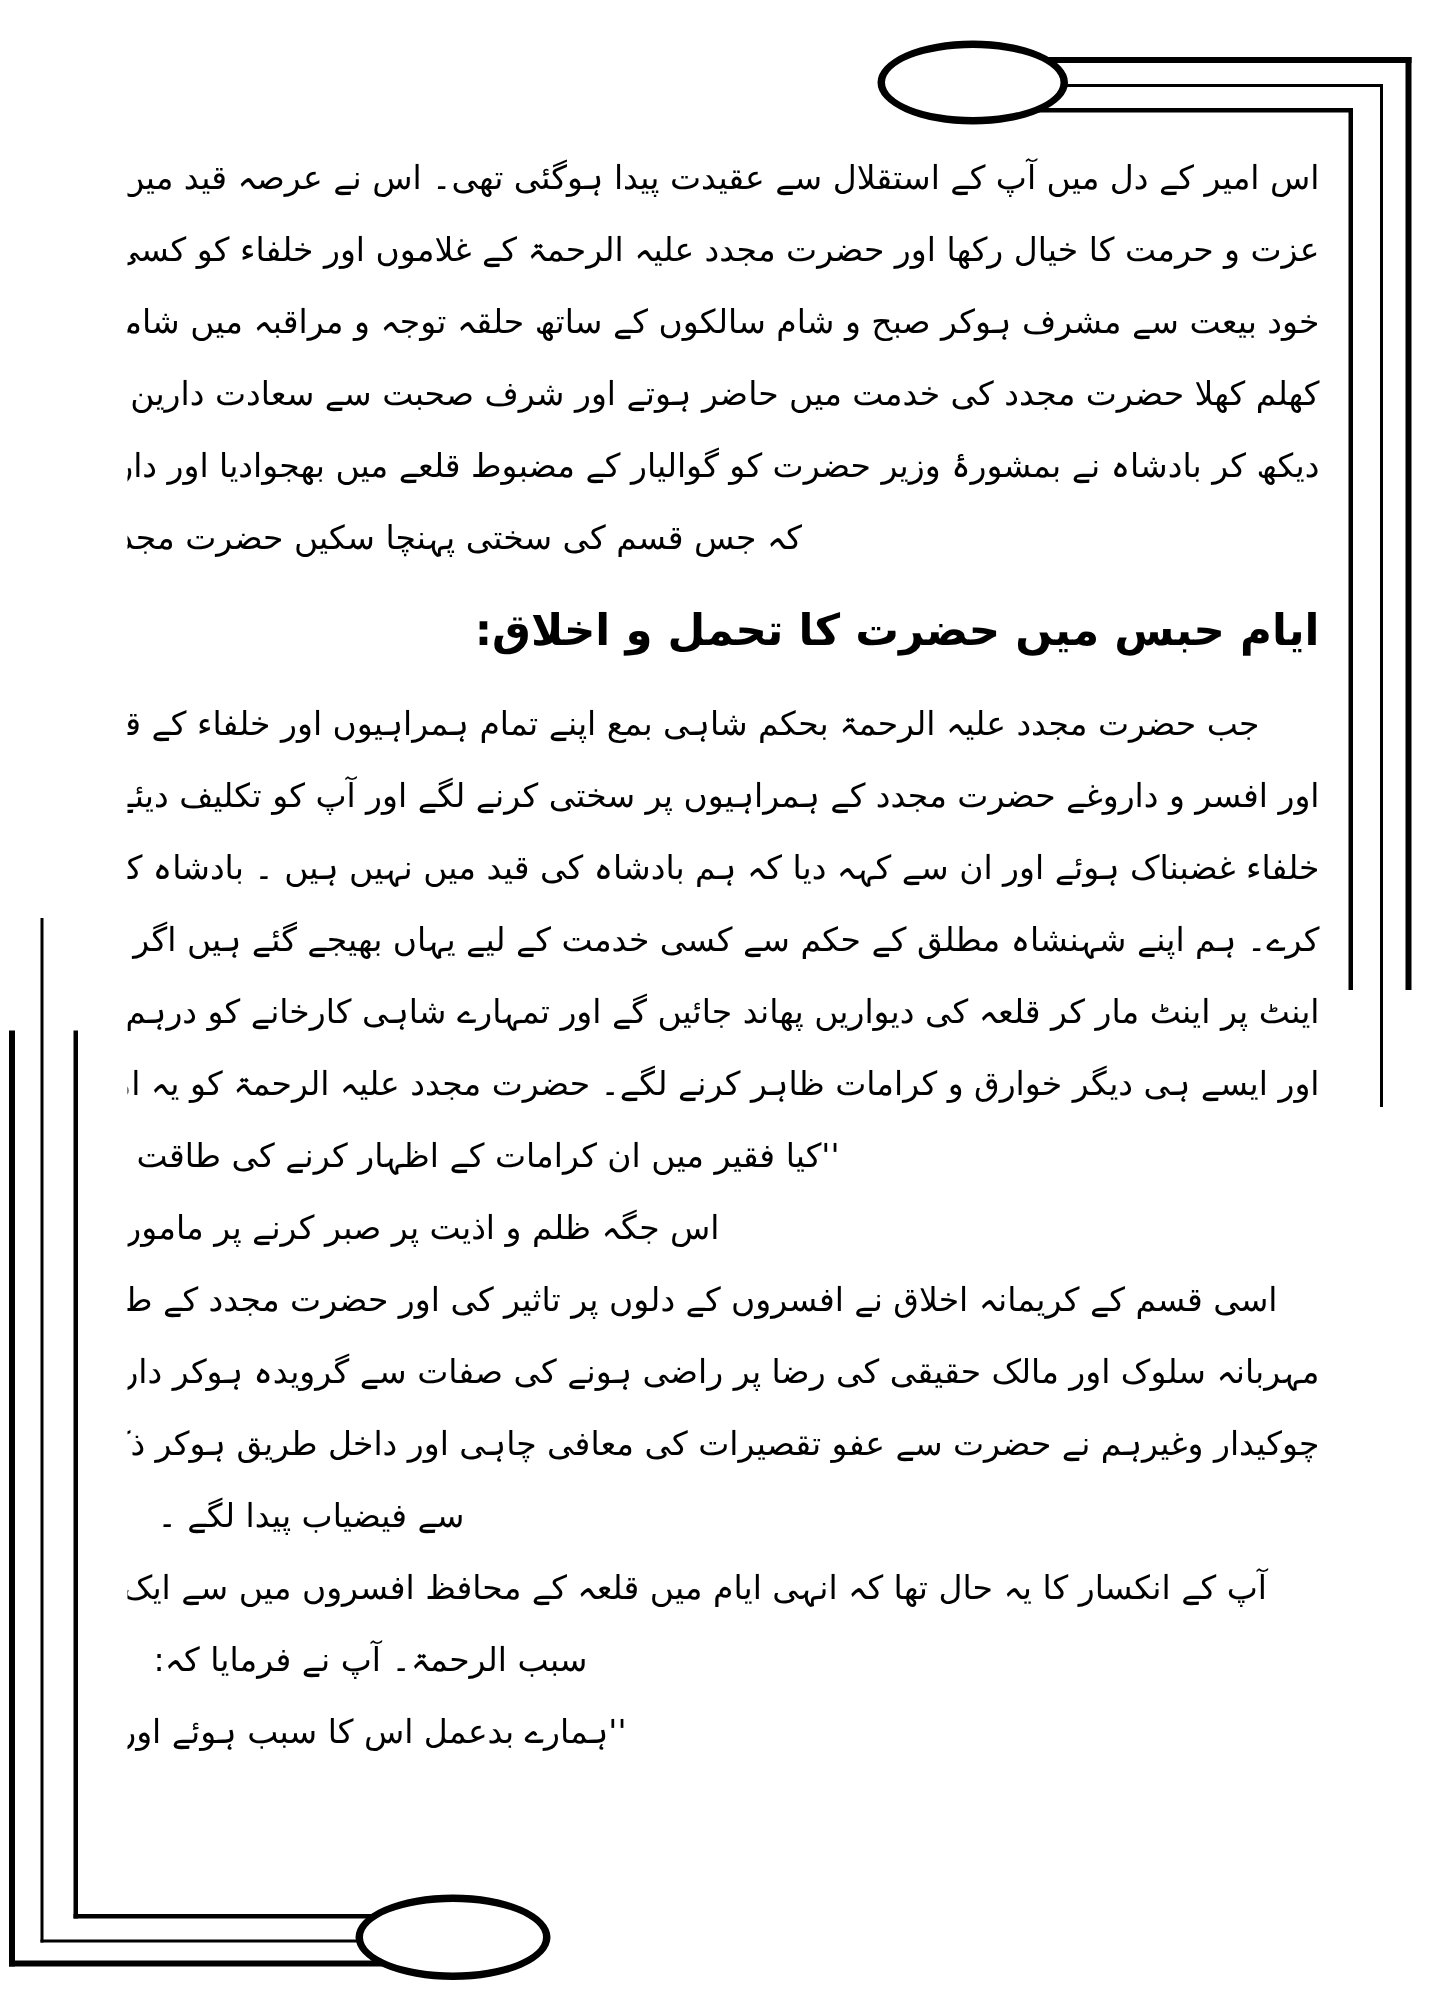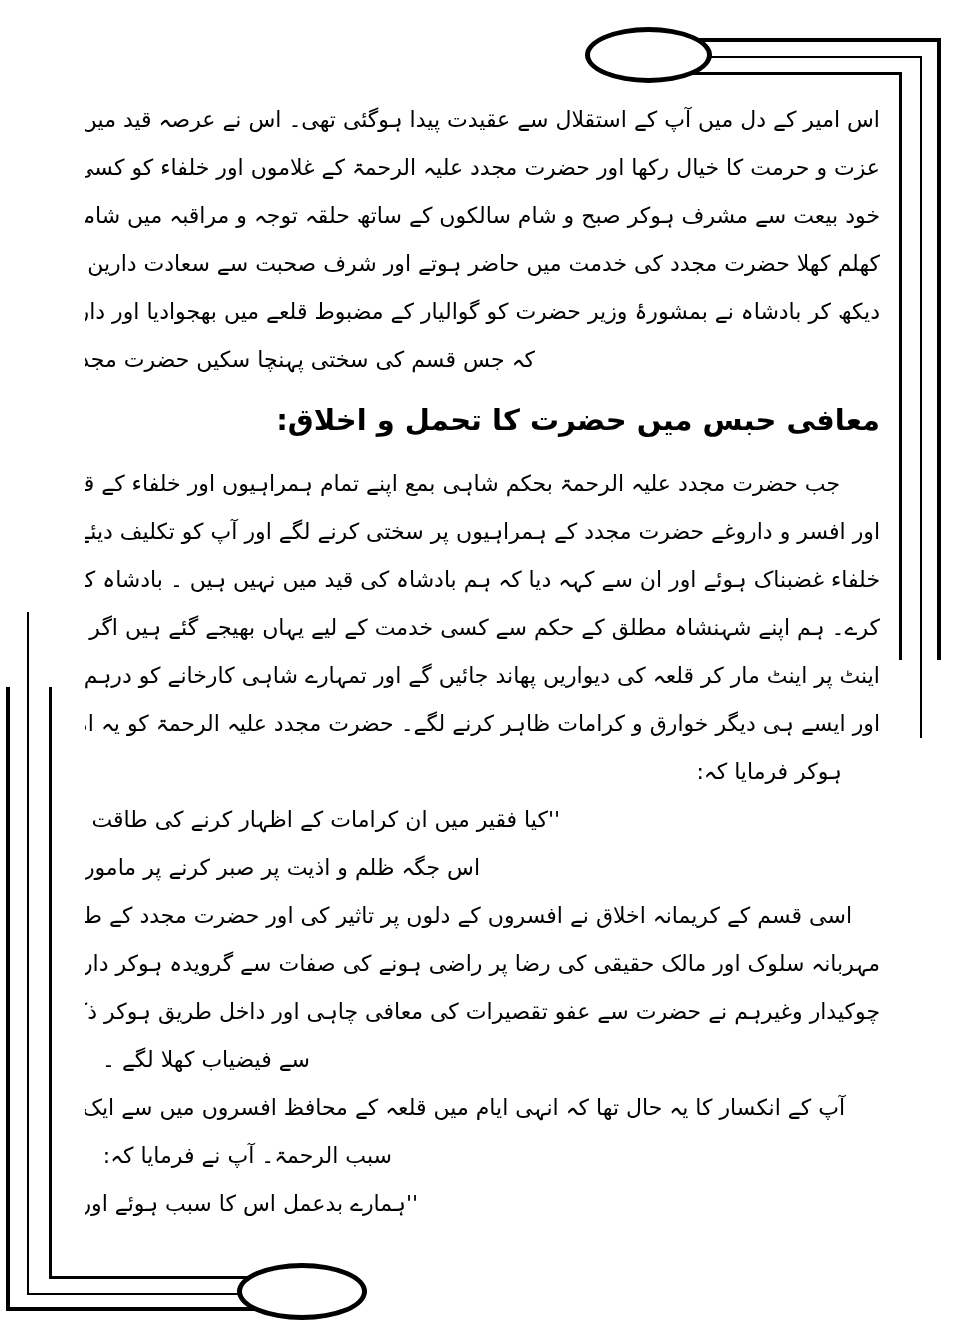--- a/index.html
+++ b/index.html
@@ -68,37 +68,36 @@
 
   <div class="text-col">
 
     <div class="tline">اس امیر کے دل میں آپ کے استقلال سے عقیدت پیدا ہوگئی تھی۔ اس نے عرصہ قید میں حضرت کی</div>
     <div class="tline">عزت و حرمت کا خیال رکھا اور حضرت مجدد علیہ الرحمۃ کے غلاموں اور خلفاء کو کسی قسم کی اذیت نہ پہنچنے دی۔</div>
     <div class="tline">خود بیعت سے مشرف ہوکر صبح و شام سالکوں کے ساتھ حلقہ توجہ و مراقبہ میں شامل ہوتا رہا۔ باعقیدت لوگ</div>
     <div class="tline">کھلم کھلا حضرت مجدد کی خدمت میں حاضر ہوتے اور شرف صحبت سے سعادت دارین حاصل کرتے یہ حال</div>
     <div class="tline">دیکھ کر بادشاہ نے بمشورۂ وزیر حضرت کو گوالیار کے مضبوط قلعے میں بھجوادیا اور داروغہ و افسروں کو بتاکید حکم دیا</div>
     <div class="tline" style="padding-right:345px;">کہ جس قسم کی سختی پہنچا سکیں حضرت مجدد کو اور ان کے ہمراہیوں کو پہنچائیں ۔</div>
 
-    <div class="heading">معافی حبس میں حضرت کا تحمل و اخلاق:</div>
+    <div class="heading">ایام حبس میں حضرت کا تحمل و اخلاق:</div>
 
     <div class="tline gap-top" style="padding-right:40px;">جب حضرت مجدد علیہ الرحمۃ بحکم شاہی بمع اپنے تمام ہمراہیوں اور خلفاء کے قلعہ گوالیار میں بھیجے گئے</div>
     <div class="tline">اور افسر و داروغے حضرت مجدد کے ہمراہیوں پر سختی کرنے لگے اور آپ کو تکلیف دیئے لگے تو آنحضرت کے</div>
     <div class="tline">خلفاء غضبناک ہوئے اور ان سے کہہ دیا کہ ہم بادشاہ کی قید میں نہیں ہیں ۔ بادشاہ کون ہے جو ہم کو قید</div>
     <div class="tline">کرے۔ ہم اپنے شہنشاہ مطلق کے حکم سے کسی خدمت کے لیے یہاں بھیجے گئے ہیں اگر ایسا کرو گے تو ہم</div>
     <div class="tline">اینٹ پر اینٹ مار کر قلعہ کی دیواریں پھاند جائیں گے اور تمہارے شاہی کارخانے کو درہم برہم کر دیں گے</div>
     <div class="tline">اور ایسے ہی دیگر خوارق و کرامات ظاہر کرنے لگے۔ حضرت مجدد علیہ الرحمۃ کو یہ امور ناگوار گزرے اور ناراض</div>
-    <div class="tline" style="padding-right:38px;">ہوکر فرمایا کہ:</div>
 
     <div class="tline" style="padding-right:320px;">''کیا فقیر میں ان کرامات کے اظہار کرنے کی طاقت نہیں ہے ہم تو</div>
     <div class="tline" style="padding-right:400px;">اس جگہ ظلم و اذیت پر صبر کرنے پر مامور ہیں''</div>
 
     <div class="tline" style="padding-right:28px;">اسی قسم کے کریمانہ اخلاق نے افسروں کے دلوں پر تاثیر کی اور حضرت مجدد کے طریق معاشرت اور</div>
     <div class="tline">مہربانہ سلوک اور مالک حقیقی کی رضا پر راضی ہونے کی صفات سے گرویدہ ہوکر داروغے اور قلعہ کے سب</div>
     <div class="tline">چوکیدار وغیرہم نے حضرت سے عفو تقصیرات کی معافی چاہی اور داخل طریق ہوکر ذکر اور مراقبہ کے حلقوں</div>
-    <div class="tline" style="padding-right:570px;">سے فیضیاب کھلا لگے ۔</div>
+    <div class="tline" style="padding-right:570px;">سے فیضیاب پیدا لگے ۔</div>
 
     <div class="tline" style="padding-right:35px;">آپ کے انکسار کا یہ حال تھا کہ انہی ایام میں قلعہ کے محافظ افسروں میں سے ایک نے آپ کی قید کا</div>
     <div class="tline" style="padding-right:488px;">سبب الرحمۃ۔ آپ نے فرمایا کہ:</div>
 
     <div class="tline" style="padding-right:462px;">''ہمارے بدعمل اس کا سبب ہوئے اور پڑھا ''مــا اصــابــکــم من</div>
 
   </div>
 </div>
 
 </body></html>

